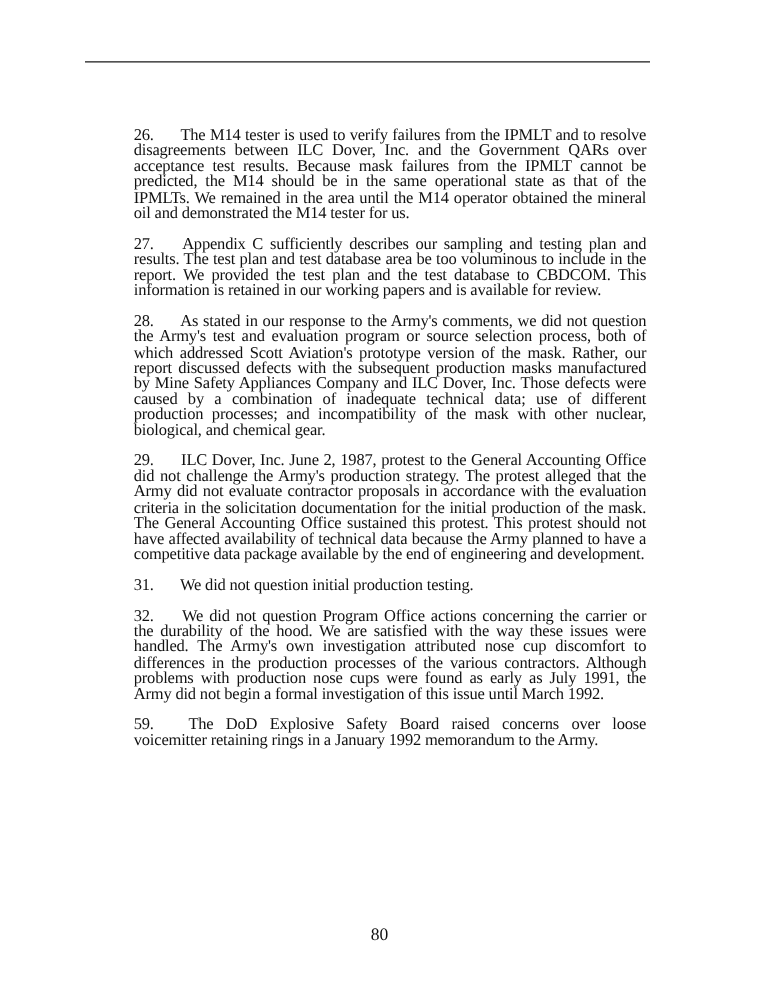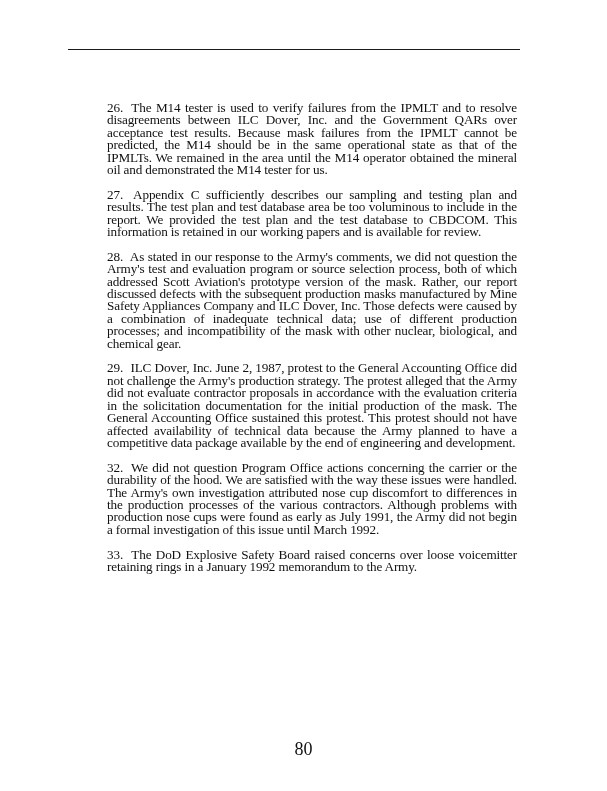--- a/index.html
+++ b/index.html
@@ -41,41 +41,42 @@
       width: 410px;
     }
     .para {
       font-size: 13.2px;
       line-height: 12.4px;
       text-align: justify;
       margin: 0 0 12.4px 0;
       letter-spacing: -0.15px;
     }
     .para .num {
-      margin-right: 4px;
+      margin-right: 18px;
     }
     .page-number {
       position: absolute;
       left: 0;
       width: 607px;
       top: 742px;
       text-align: center;
-      font-size: 18px;
+      font-size: 14px;
       line-height: 14px;
     }
   </style>
 </head>
 <body>
 
 <div class="page-header">
   <div class="header-rule"></div>
 </div>
 
 <div class="body-text">
   <p class="para"><span class="num">26.</span> <span>The M14 tester is used to verify failures from the IPMLT and to resolve disagreements between ILC Dover, Inc. and the Government QARs over acceptance test results.  Because mask failures from the IPMLT cannot be predicted, the M14 should be in the same operational state as that of the IPMLTs.  We remained in the area until the M14 operator obtained the mineral oil and demonstrated the M14 tester for us.</span></p>
   <p class="para"><span class="num">27.</span> <span>Appendix C sufficiently describes our sampling and testing plan and results.  The test plan and test database area be too voluminous to include in the report.  We provided the test plan and the test database to CBDCOM.  This information is retained in our working papers and is available for review.</span></p>
   <p class="para"><span class="num">28.</span> <span>As stated in our response to the Army's comments, we did not question the Army's test and evaluation program or source selection process, both of which addressed Scott Aviation's prototype version of the mask.  Rather, our report discussed defects with the subsequent production masks manufactured by Mine Safety Appliances Company and ILC Dover, Inc.  Those defects were caused by a combination of inadequate technical data; use of different production processes; and incompatibility of the mask with other nuclear, biological, and chemical gear.</span></p>
   <p class="para"><span class="num">29.</span> <span>ILC Dover, Inc. June 2, 1987, protest to the General Accounting Office did not challenge the Army's production strategy.  The protest alleged that the Army did not evaluate contractor proposals in accordance with the evaluation criteria in the solicitation documentation for the initial production of the mask.  The General Accounting Office sustained this protest.  This protest should not have affected availability of technical data because the Army planned to have a competitive data package available by the end of engineering and development.</span></p>
+  <p class="para"><span class="num">31.</span> <span>We did not question initial production testing.</span></p>
   <p class="para"><span class="num">32.</span> <span>We did not question Program Office actions concerning the carrier or the durability of the hood.  We are satisfied with the way these issues were handled.  The Army's own investigation attributed nose cup discomfort to differences in the production processes of the various contractors.  Although problems with production nose cups were found as early as July 1991, the Army did not begin a formal investigation of this issue until March 1992.</span></p>
-  <p class="para"><span class="num">33.</span> <span>The DoD Explosive Safety Board raised concerns over loose voicemitter retaining rings in a January 1992 memorandum to the Army.</span></p>
+  <p class="para"><span class="num">59.</span> <span>The DoD Explosive Safety Board raised concerns over loose voicemitter retaining rings in a January 1992 memorandum to the Army.</span></p>
 </div>
 
 <div class="page-number">80</div>
 
 </body></html>

